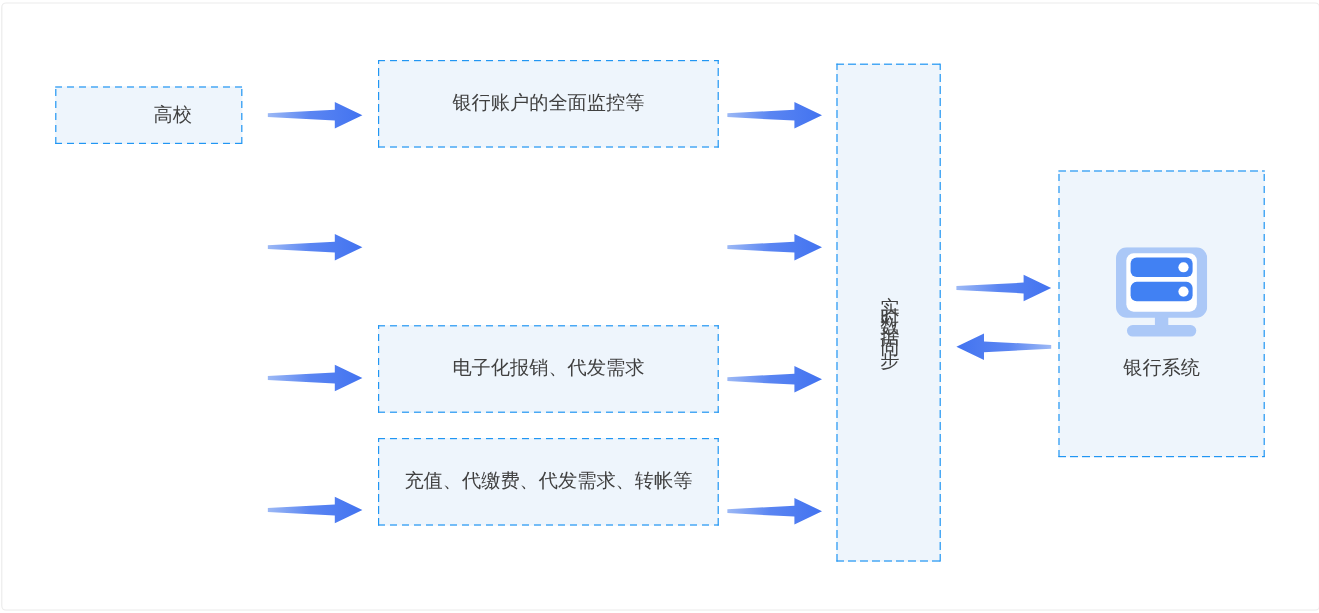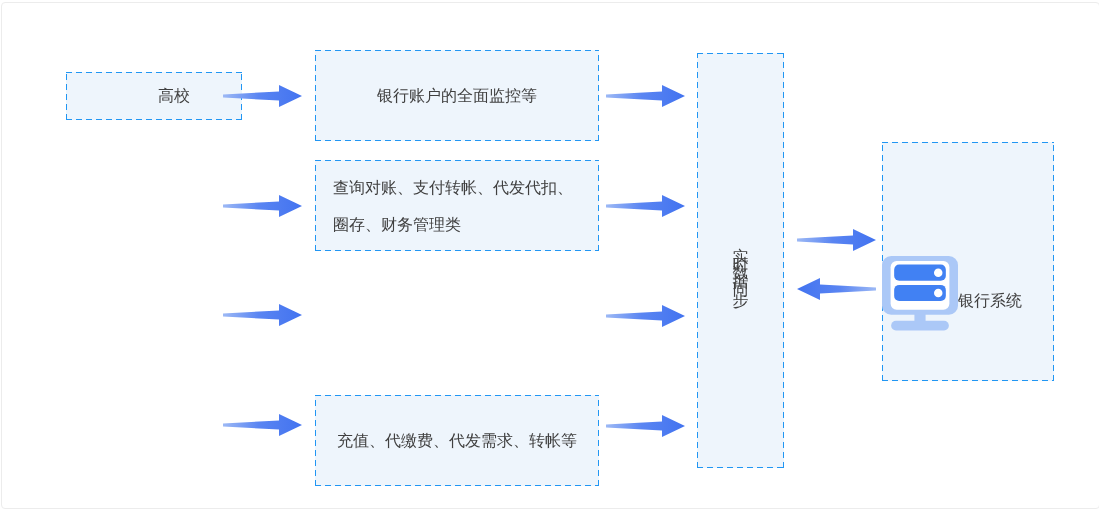--- a/index.html
+++ b/index.html
@@ -30,34 +30,35 @@
       repeating-linear-gradient(0deg,  var(--border_blue, #2196f3) 0 6px, transparent 6px 10px);
     background-size: 100% 1px, 100% 1px, 1px 100%, 1px 100%;
     background-position: 0 0, 0 100%, 0 0, 100% 0;
     background-repeat: no-repeat;
     display: flex;
     align-items: center;
     justify-content: center;
     color: var(--text, #404040);
     font-size: 16px;
   }
-  .actor-box   { left: 64px;  width: 176px; height: 48px; padding-left: 40px; }
-  .service-box { left: 313px; width: 284px; height: 91px; line-height: 37px; }
+  .actor-box   { left: 44px;  width: 156px; height: 48px; padding-left: 40px; }
+  .service-box { left: 313px; width: 284px; height: 73px; line-height: 37px; }
   .service-box .lbl { text-align: center; padding: 0 18px; }
   .service-box.multiline .lbl { text-align: left; }
   .sync-box { left: 695px; top: 50px; width: 87px; height: 415px; }
   .sync-box .lbl {
     writing-mode: vertical-lr;
     text-orientation: upright;
     letter-spacing: 9px;
     line-height: 1;
     font-size: 16px;
   }
   .bank-box {
     left: 880px; top: 139px; width: 172px; height: 239px;
+    flex-direction: column;
     justify-content: flex-start;
     padding-top: 64px;
   }
   .bank-box .lbl { margin-top: 15px; }
   .arrow { position: absolute; }
   .arrow.flip { transform: scaleX(-1); }
   .defs-holder { position: absolute; width: 0; height: 0; }
 </style>
 </head>
 <body>
@@ -74,24 +75,24 @@
     </defs>
   </svg>
 
   <div class="dbox actor-box" style="top:69px">
     <span class="lbl">高校</span>
   </div>
 
   <div class="dbox service-box" style="top:47px">
     <span class="lbl">银行账户的全面监控等</span>
   </div>
-  <div class="dbox service-box multiline" style="top:157px">
-    <span class="lbl">查询对账、支付转帐、代发代扣、圈存、财务管理类</span>
+  <div class="dbox service-box" style="top:268px">
+    <span class="lbl">电子化报销、代发需求</span>
   </div>
-  <div class="dbox service-box" style="top:392px">
+  <div class="dbox service-box" style="top:362px">
     <span class="lbl">充值、代缴费、代发需求、转帐等</span>
   </div>
 
   <div class="dbox sync-box">
     <span class="lbl">实时数据同步</span>
   </div>
 
   <div class="dbox bank-box">
     <svg width="76" height="76" viewBox="0 0 75 75">
       <rect x="0" y="0" width="75" height="58" rx="9" style="fill:var(--icon_light,#abc8f7)"></rect>

